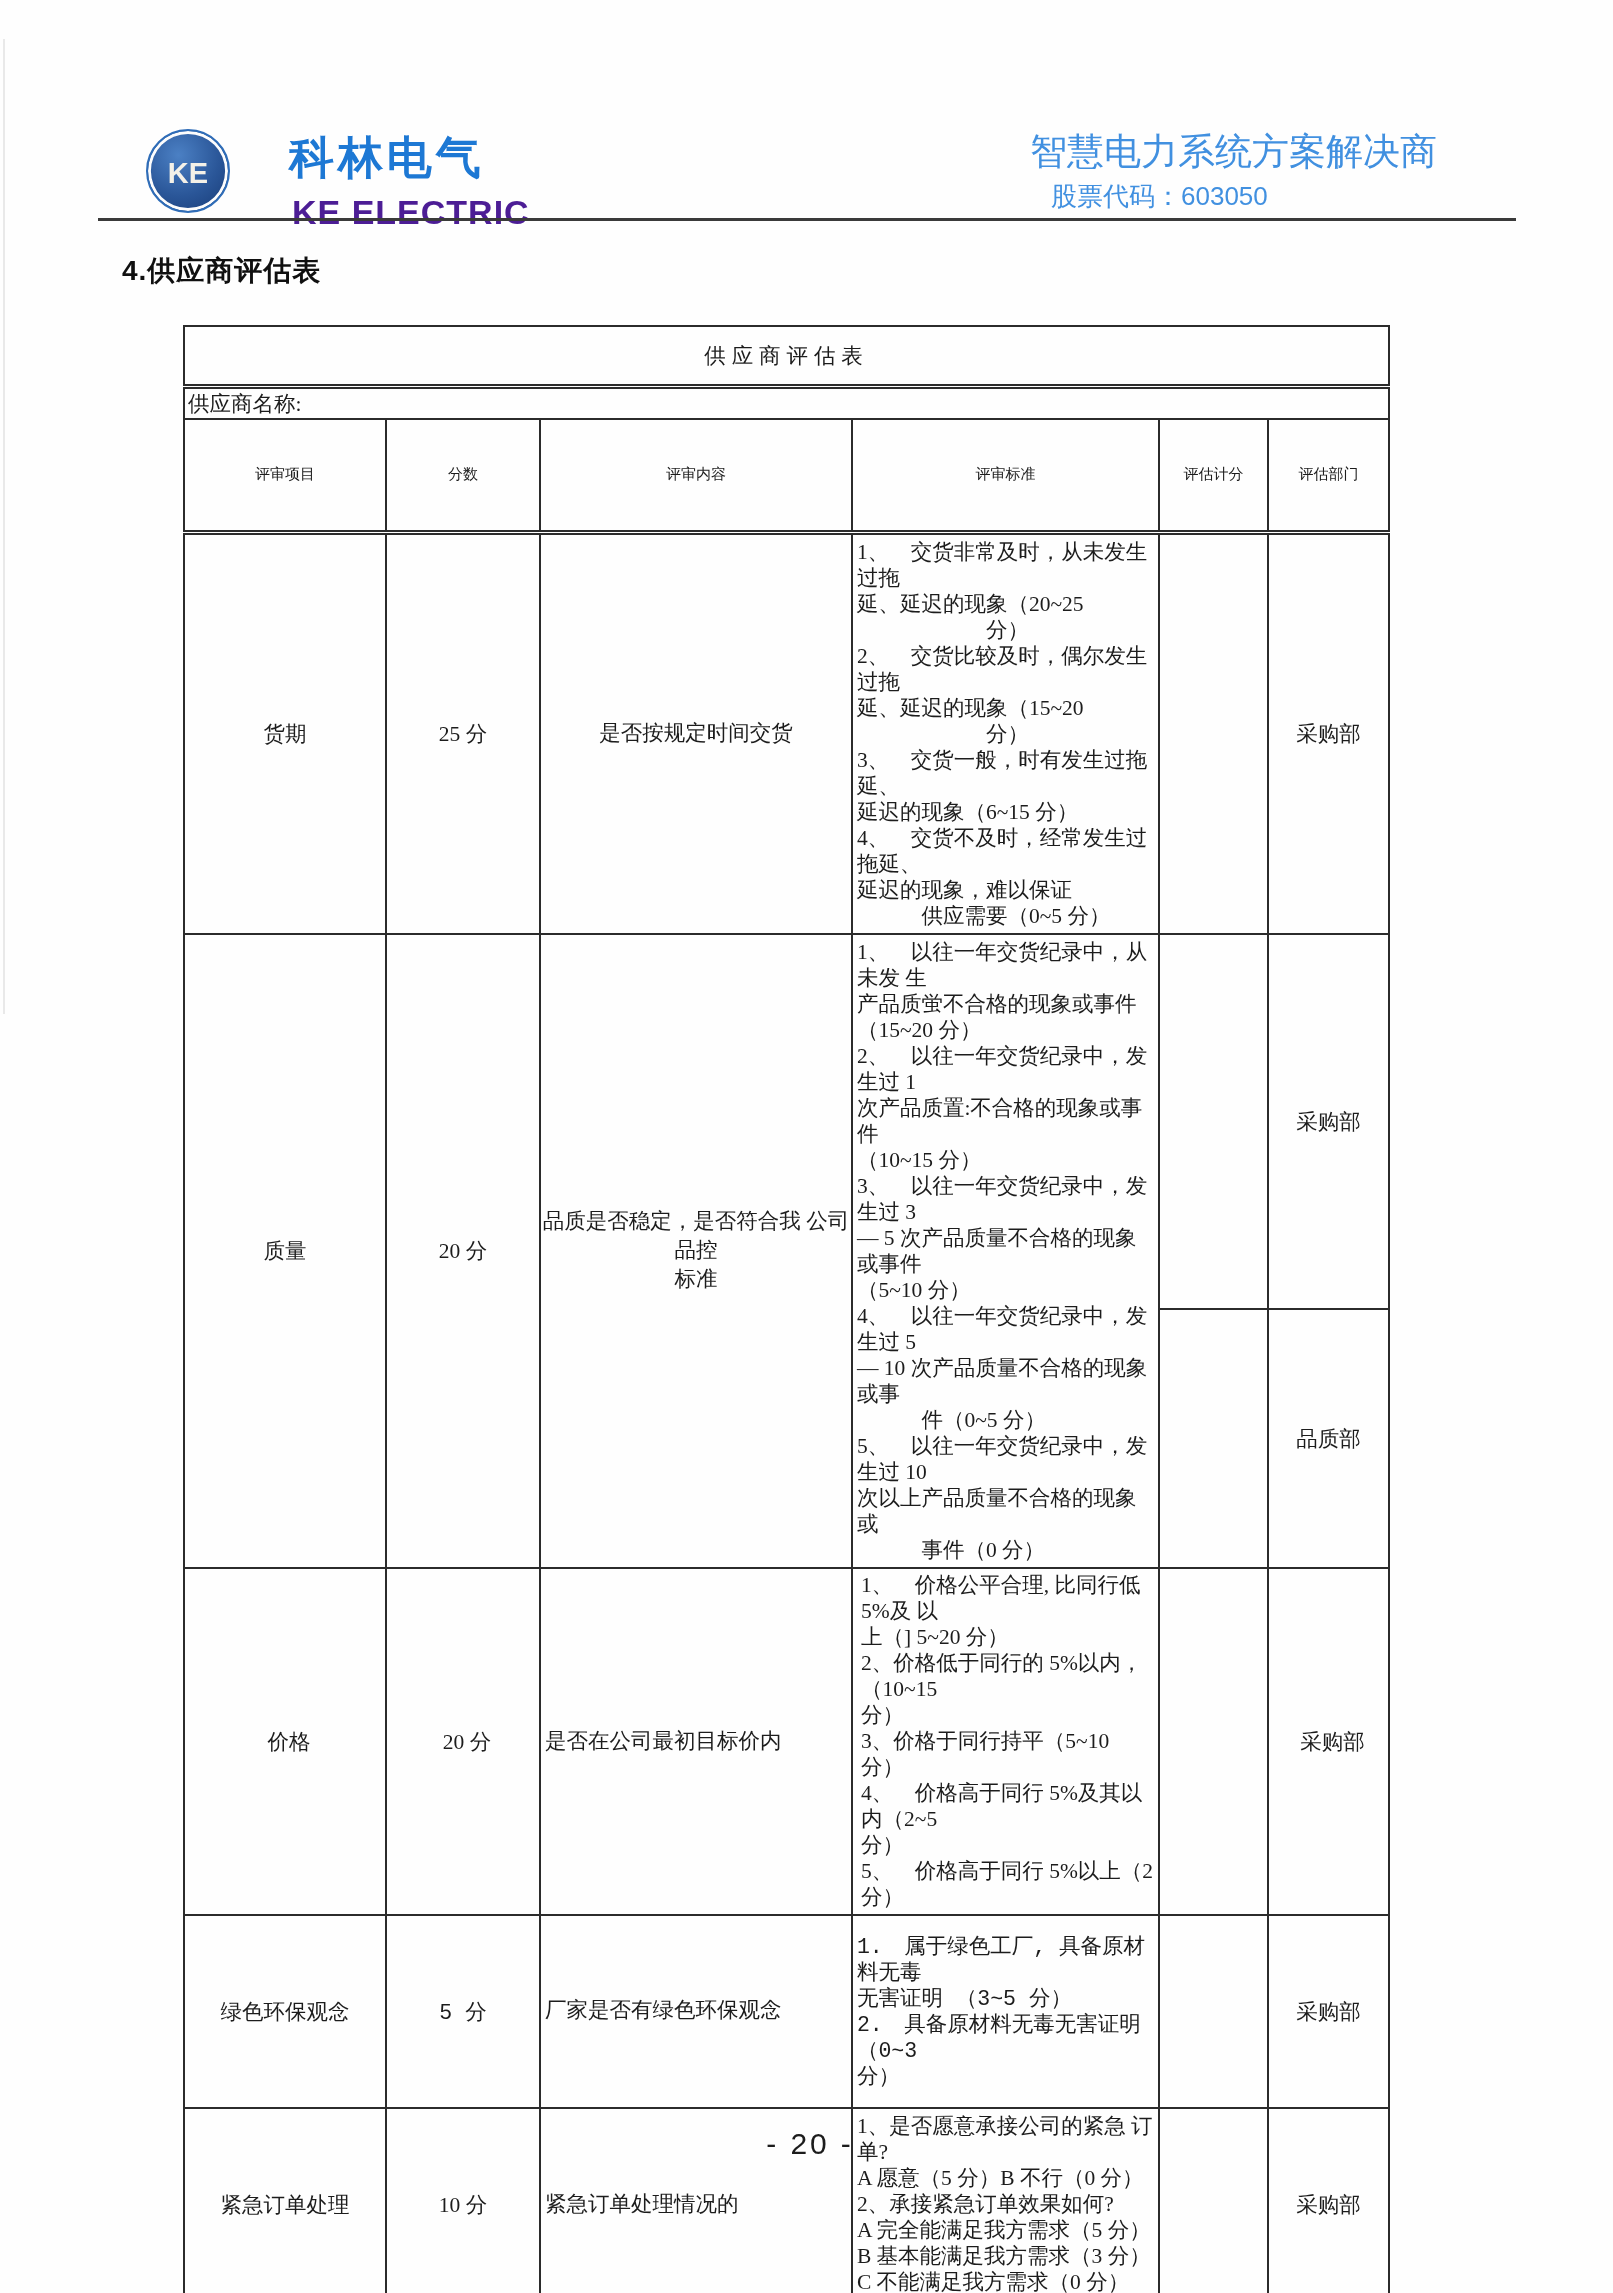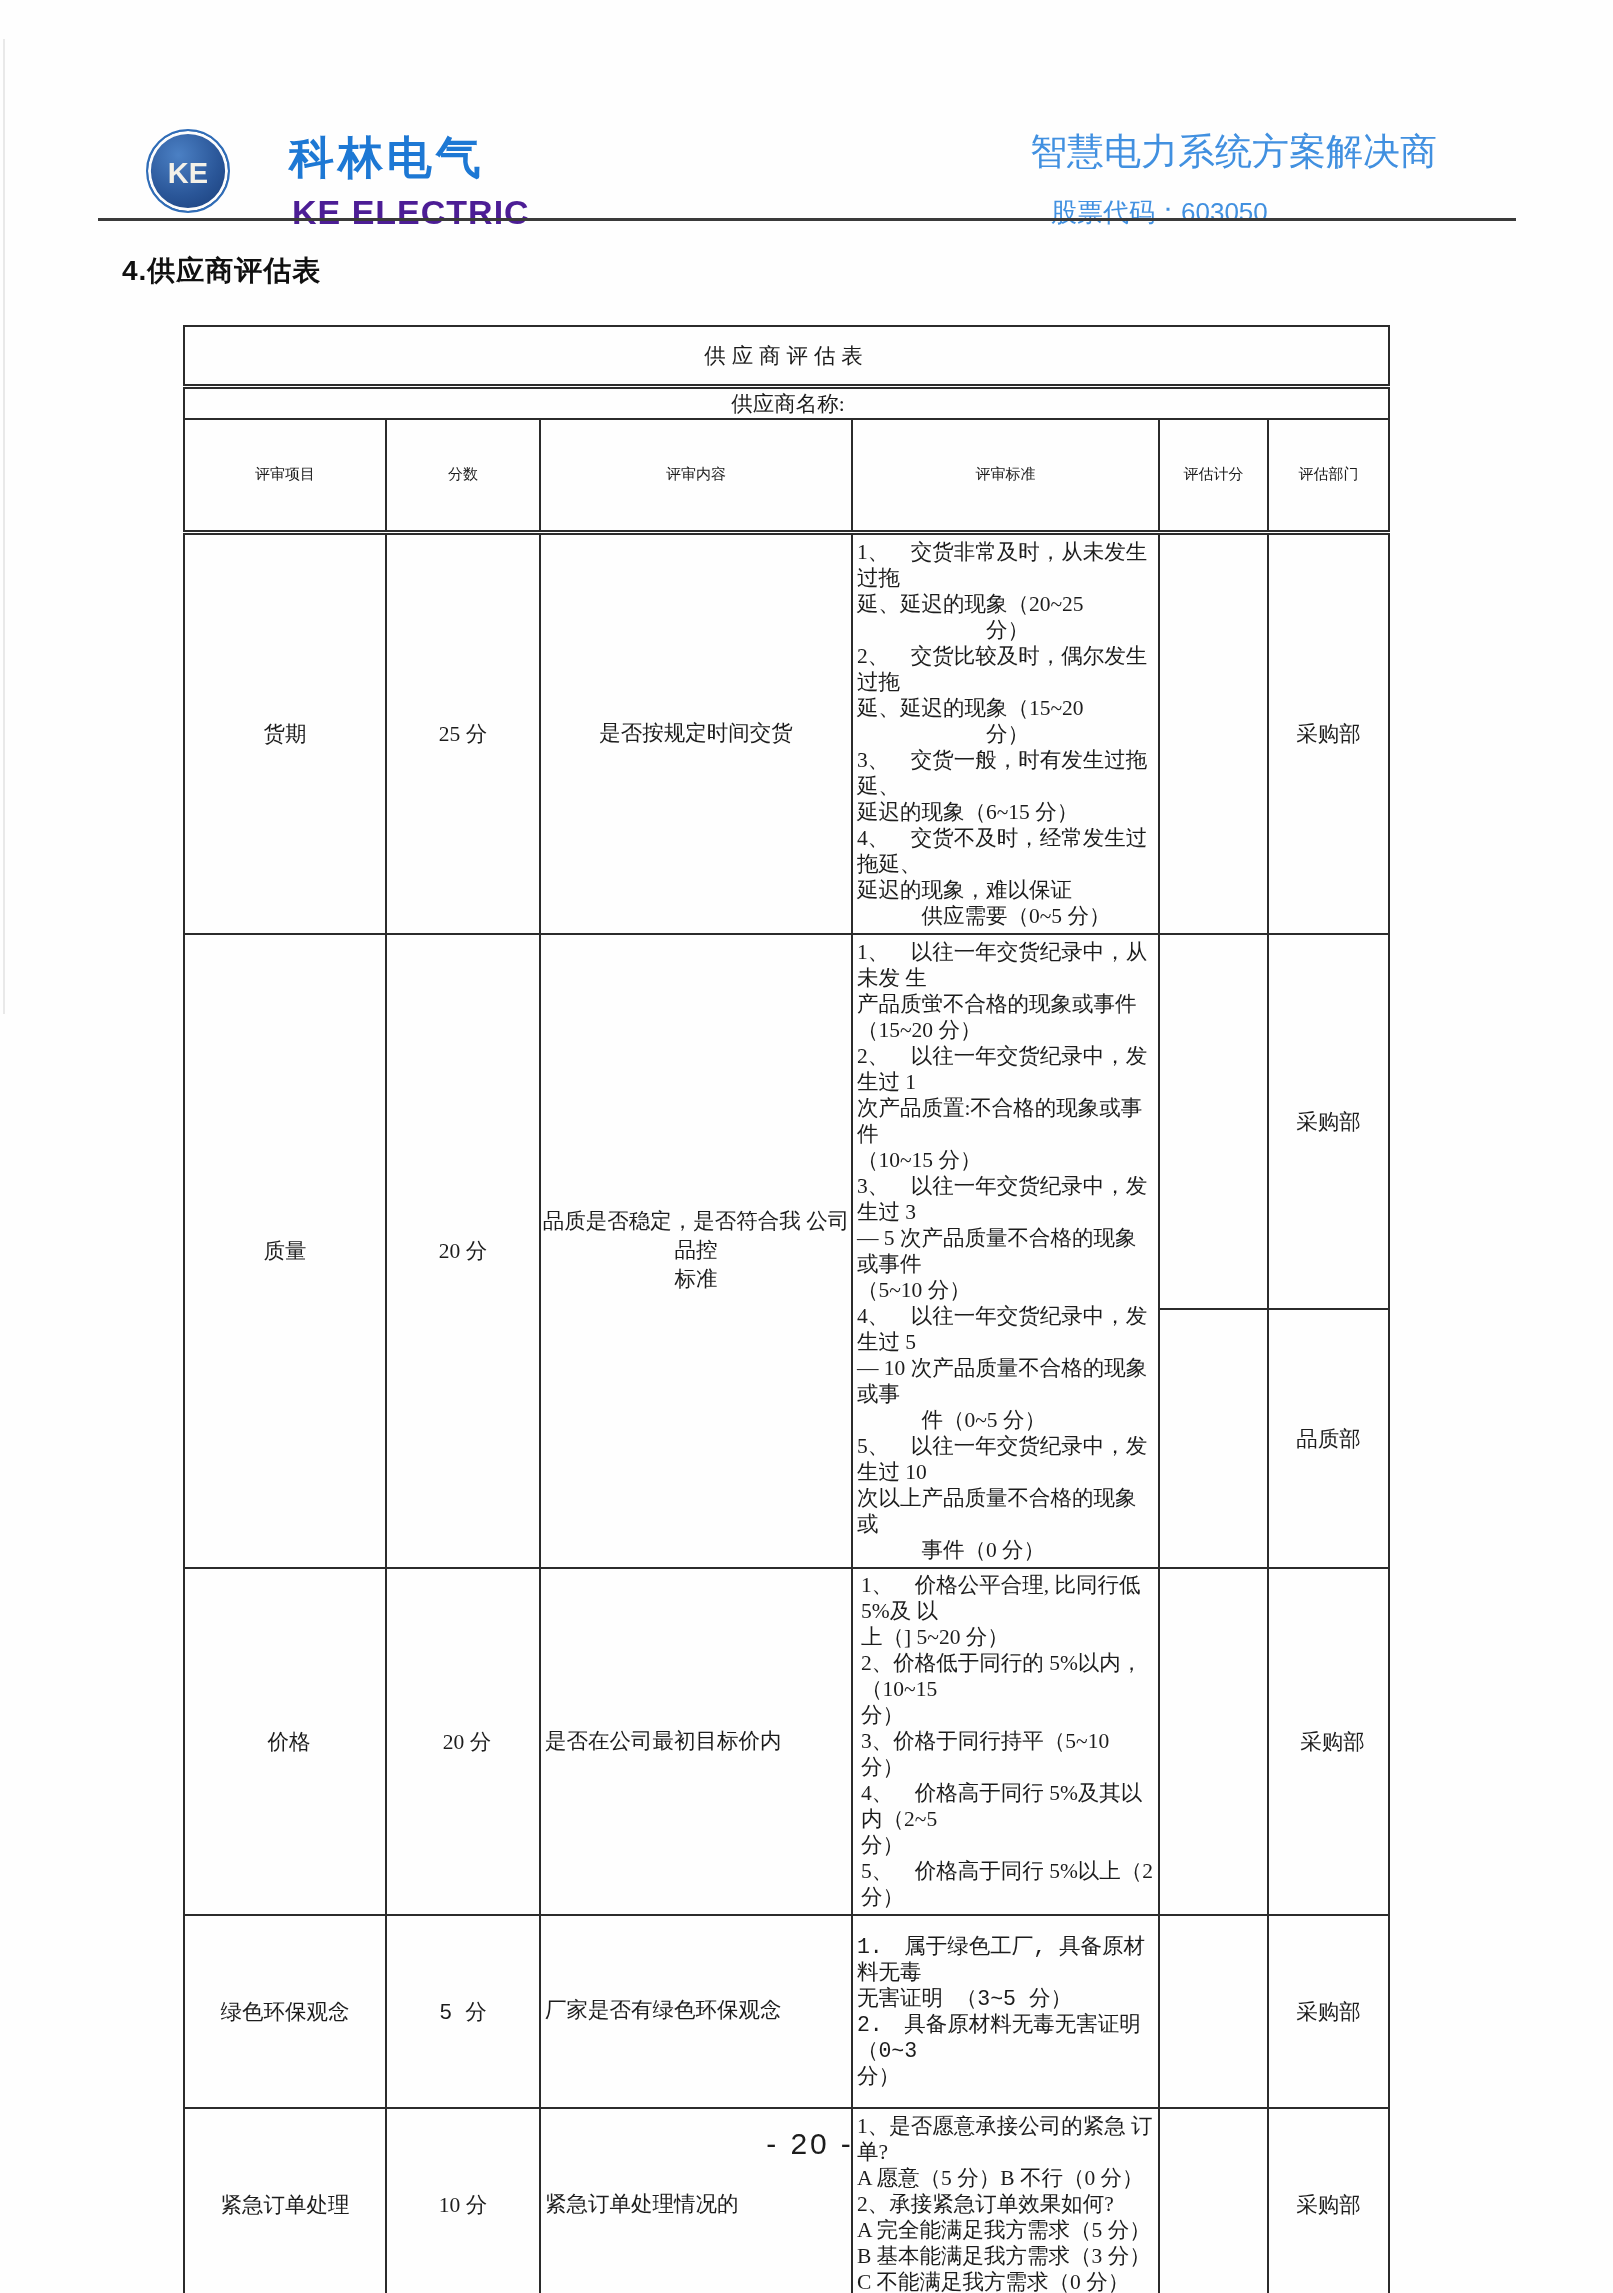--- a/index.html
+++ b/index.html
@@ -35,21 +35,21 @@
     font-size:34px; color:#4c1d95; letter-spacing:1px; line-height:1;
   }
   .slogan {
     position:absolute; left:1030px; top:133px;
     font-family:"Liberation Sans",sans-serif; font-weight:500;
     font-size:37px; color:#4190e0; line-height:1;
   }
   .stock-code {
     position:absolute; left:1051px; top:183px;
     font-family:"Liberation Sans",sans-serif; font-weight:500;
-    font-size:26px; color:#4190e0; line-height:1;margin-top:16px;
+    font-size:26px; color:#4190e0; line-height:1;
   }
   .header-rule {
     position:absolute; left:98px; top:218px; width:1418px; height:2.9px;
     background:#3a3a3a;
   }
   .section-title {
     position:absolute; left:122px; top:252px;
     font-family:"Liberation Sans",sans-serif; font-weight:bold;
     font-size:28px; color:#101010; letter-spacing:1px;text-align:center;
   }
@@ -63,21 +63,21 @@
   table.eval td {
     border:2px solid #2b2b2b;
     font-size:21.5px; color:#1c1c1c;
     vertical-align:middle; overflow:hidden;
   }
   td.t-title {
     height:60px; text-align:center;
     font-size:45px; letter-spacing:5.9px; font-weight:400;
     border-bottom:5.9px double #2b2b2b !important;
   }
-  td.t-name { height:26px; font-size:19.5px; text-align:center; padding-left:2.9px; }
+  td.t-name { height:26px; font-size:19.5px; text-align:left; padding-left:2.9px; }
   tr.head td {
     height:114px; text-align:center; font-size:15px;
     border-bottom:5.9px double #2b2b2b;
   }
   tr.rsep td { border-top:2.9px solid #2b2b2b; }
   td.c-item  { text-align:center; }
   td.c-score { text-align:center; }
   td.c-content { text-align:center; font-size:20.5px; line-height:29px; white-space:pre-line; }
   td.c-content.left { text-align:left; padding-left:3.9px; }
   td.c-criteria {

